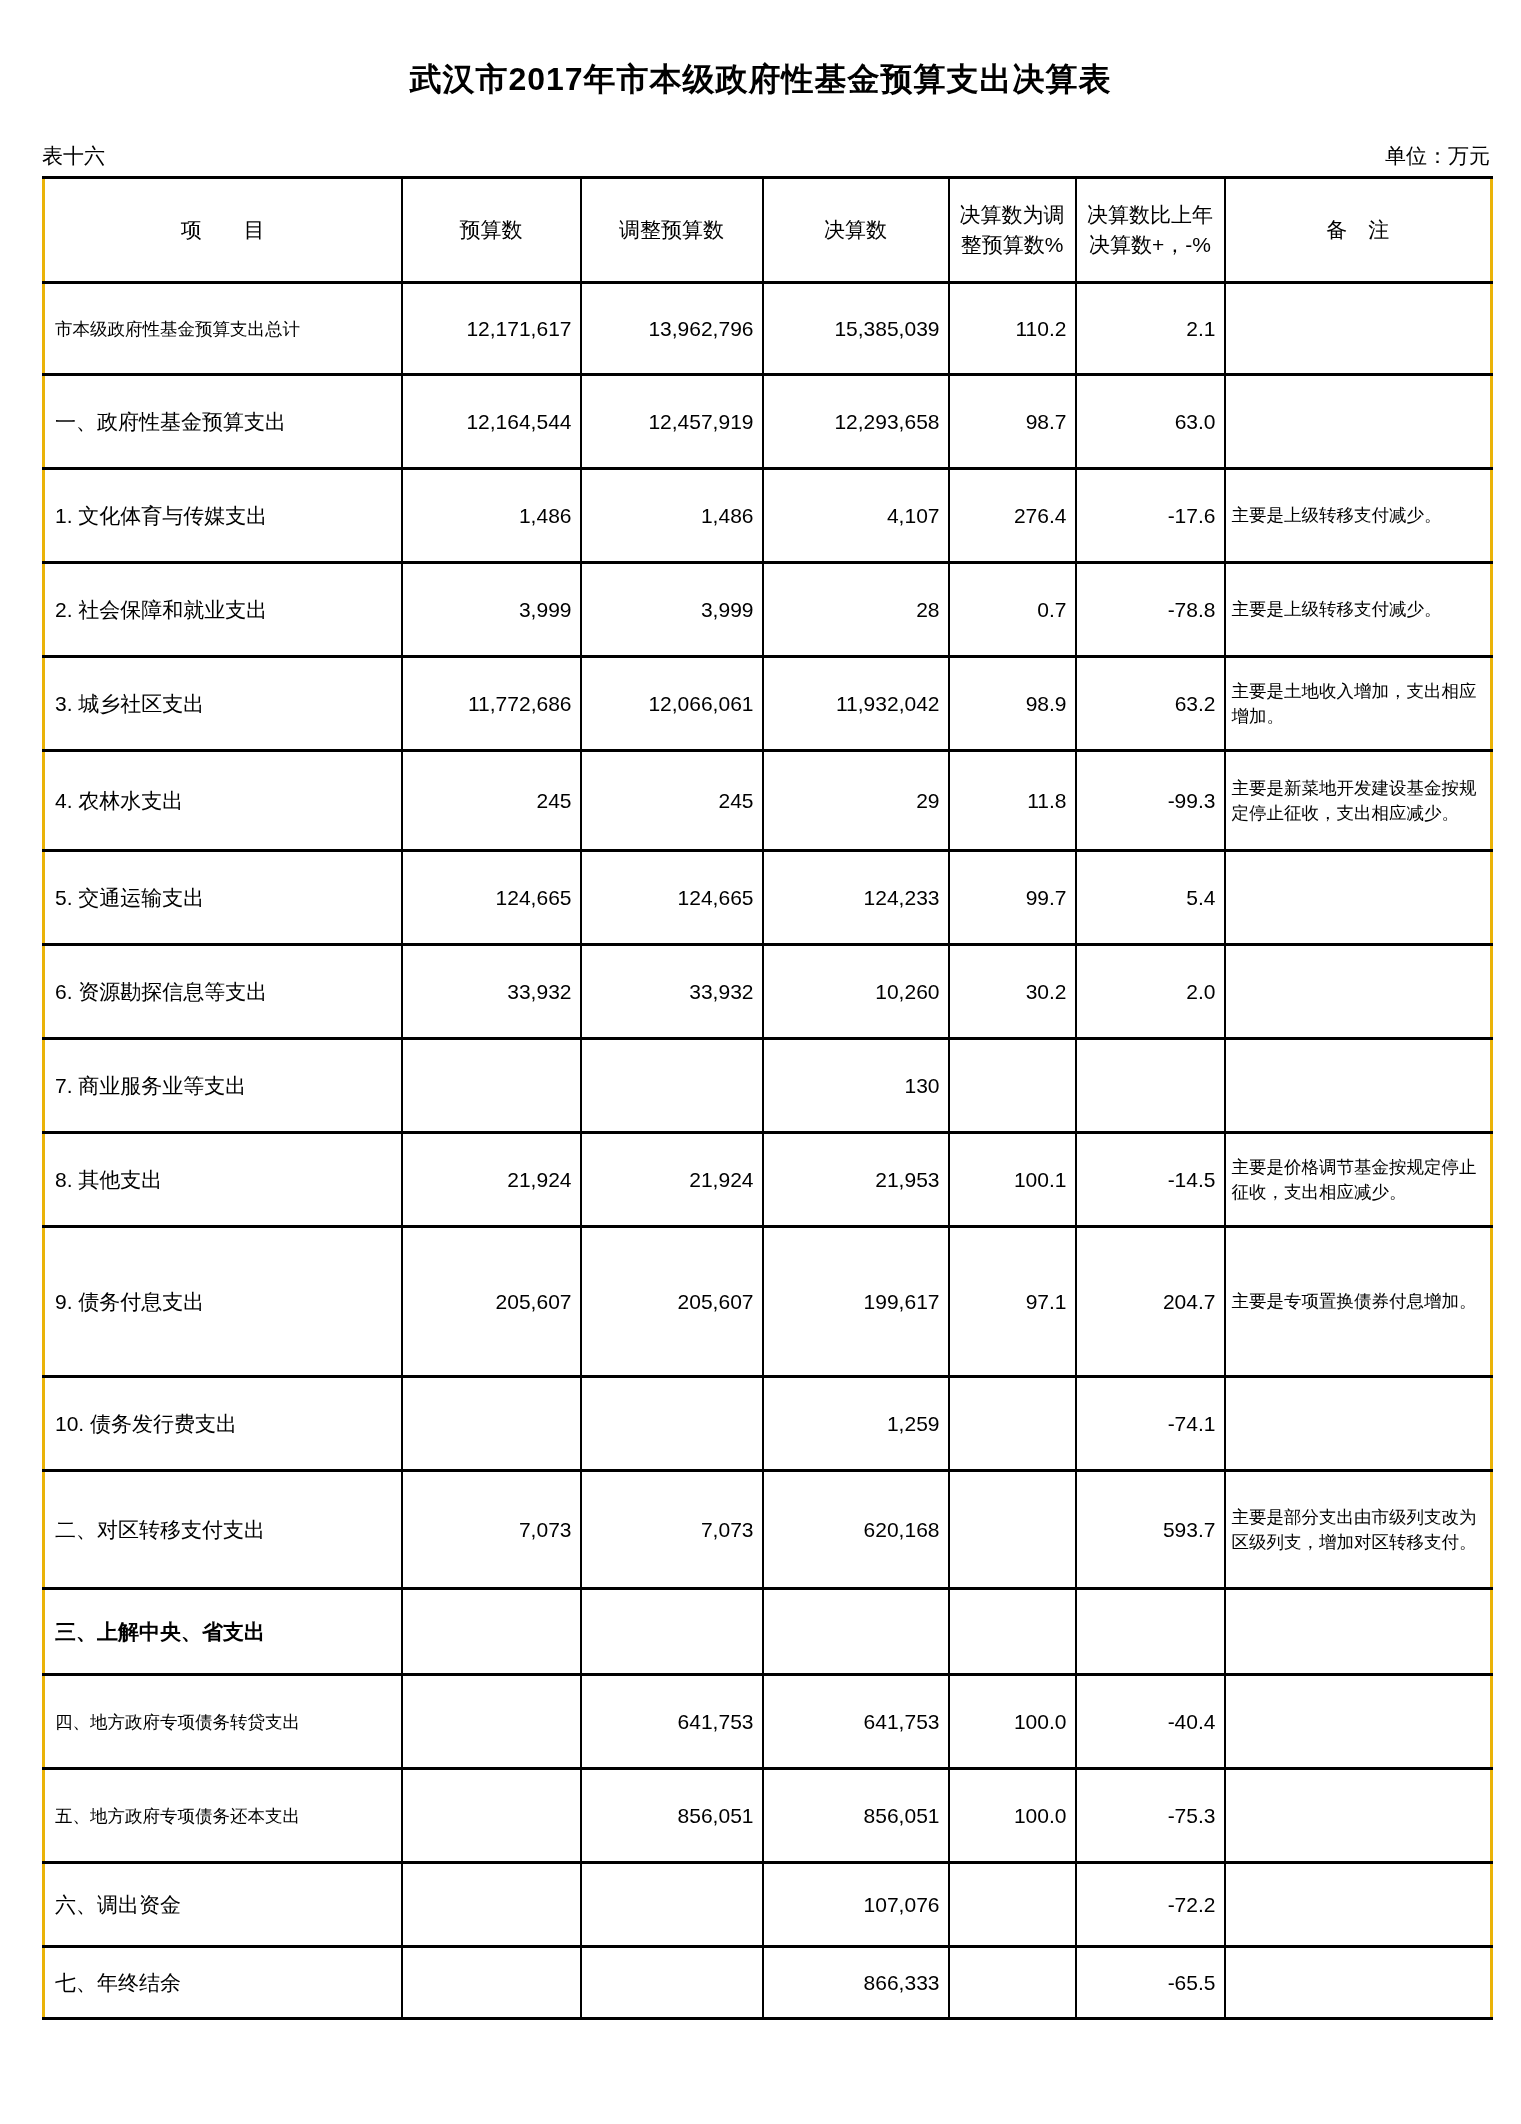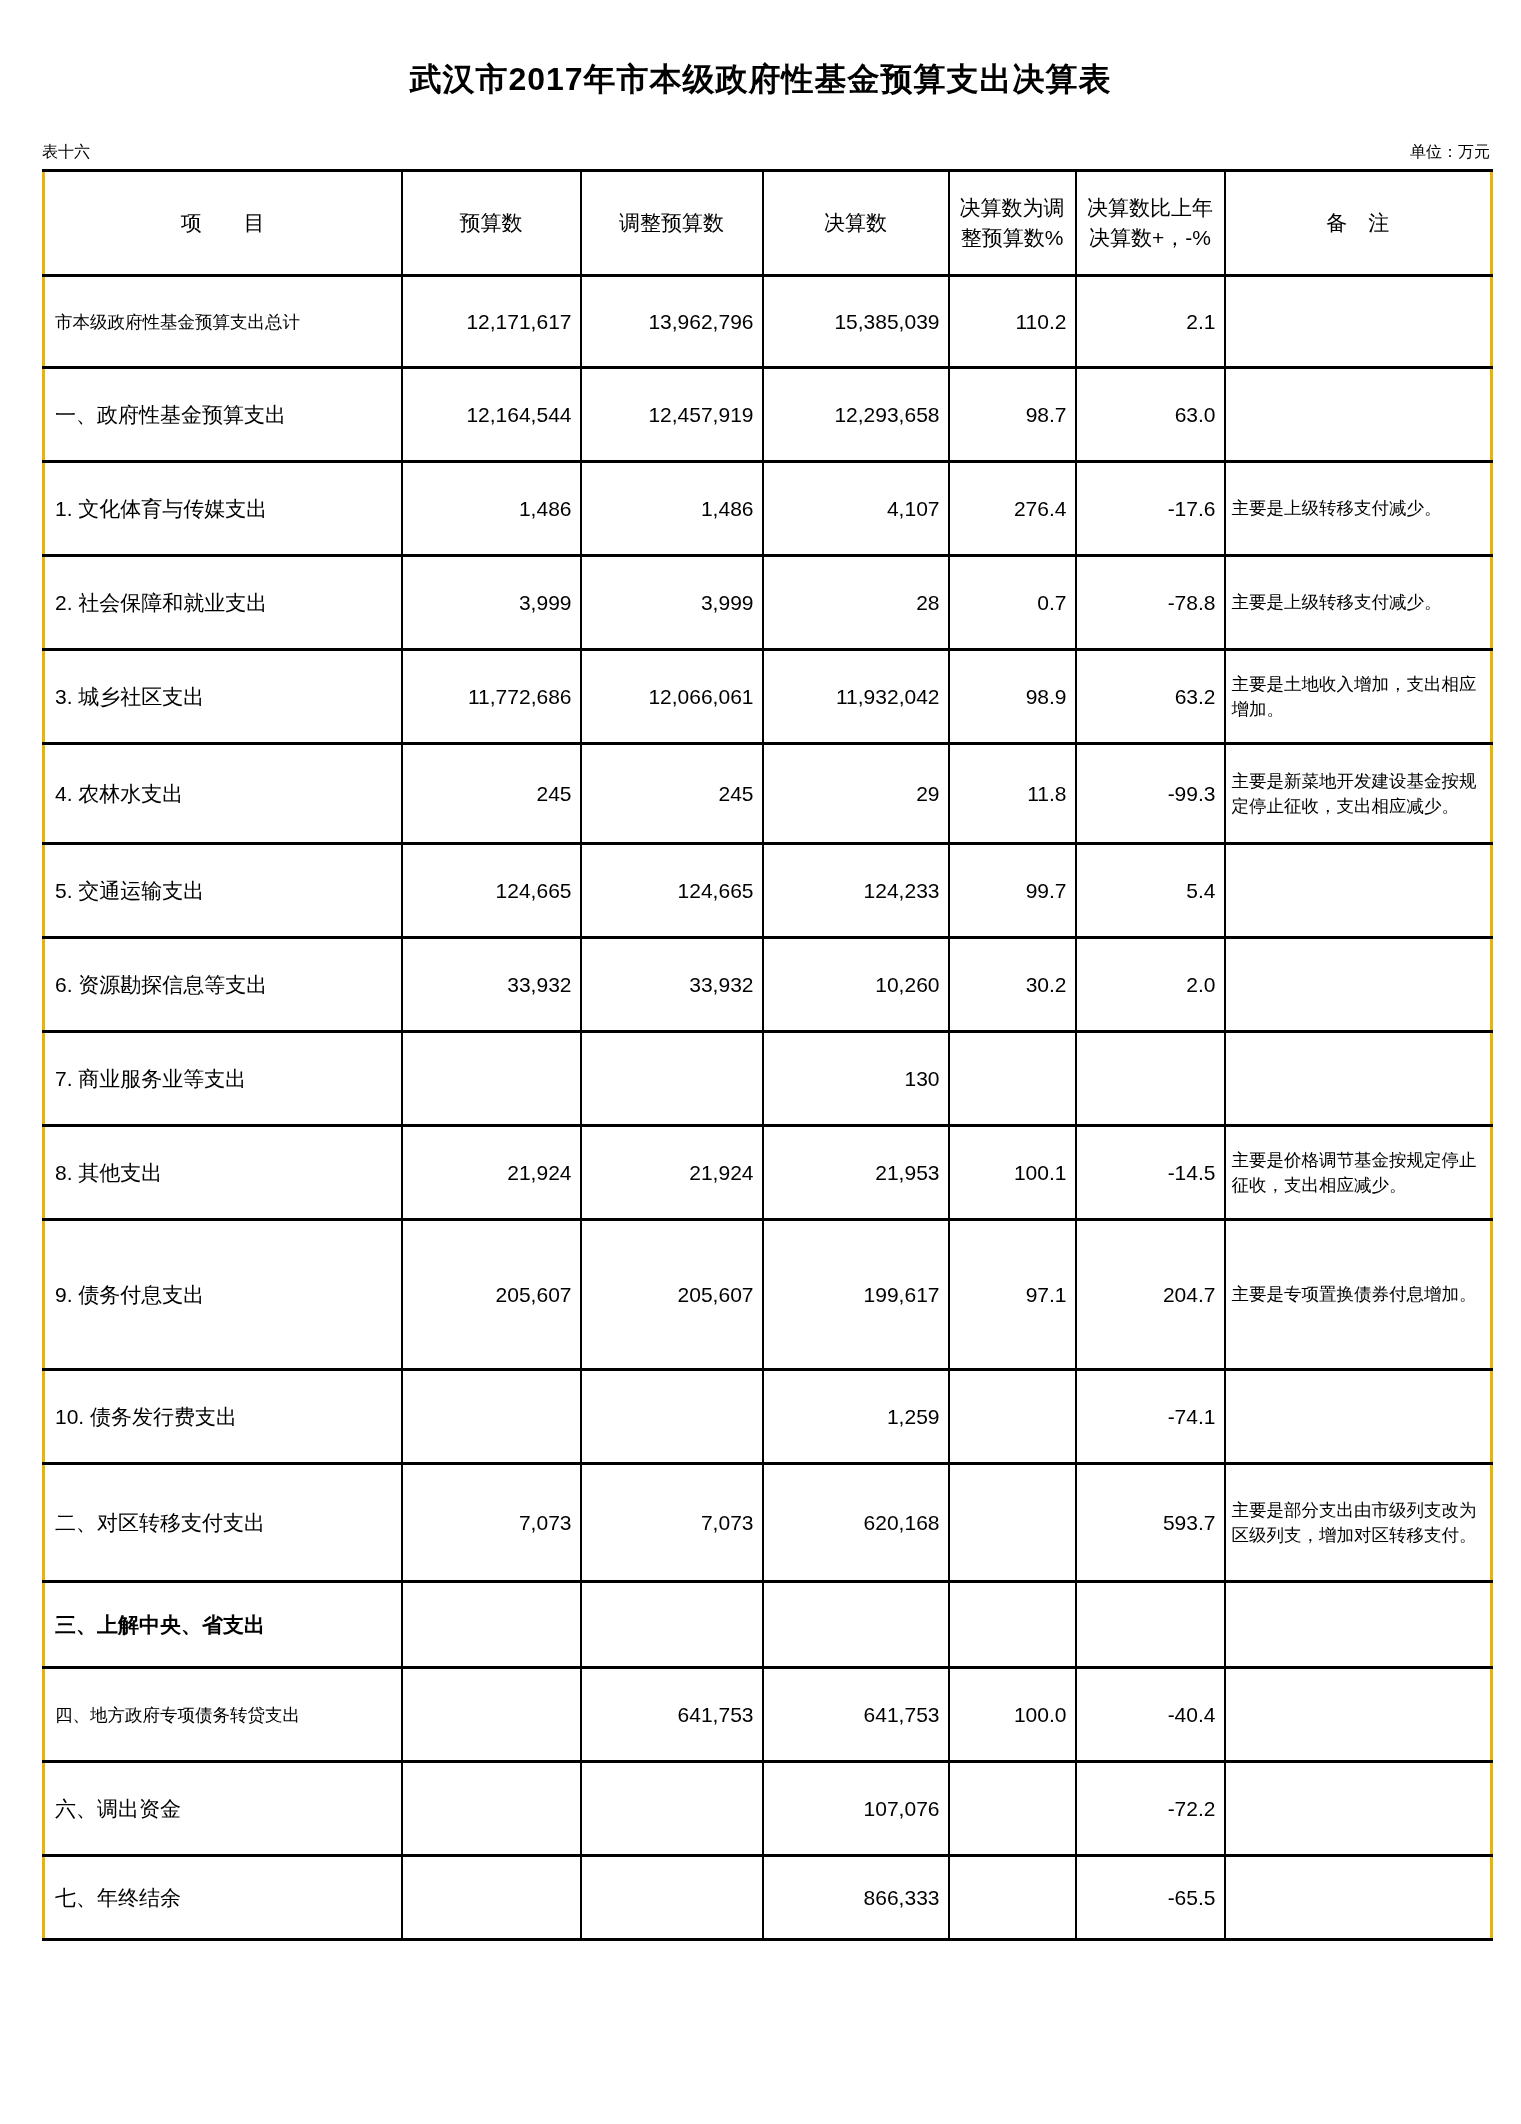--- a/index.html
+++ b/index.html
@@ -21,21 +21,21 @@
     font-size: 32px;
     font-weight: bold;
     letter-spacing: 1px;
   }
   .meta-row {
     width: 1448px;
     margin: 40px 0 6px 42px;
     display: flex;
     justify-content: space-between;
     align-items: flex-end;
-    font-size: 16px;
+    font-size: 21px;
   }
   table.budget-table {
     margin-left: 42px;
     width: 1448px;
     table-layout: fixed;
     border-collapse: collapse;
     border: 3px solid #eab308;
   }
   .budget-table th, .budget-table td {
     border-left: 2px solid #000;
@@ -243,20 +243,29 @@
   </tr>
       <tr class="shrink">
     <td class="c-item">四、地方政府专项债务转贷支出</td>
     <td class="c-num"></td>
     <td class="c-num">641,753</td>
     <td class="c-num">641,753</td>
     <td class="c-num">100.0</td>
     <td class="c-num">-40.4</td>
     <td class="c-note"></td>
   </tr>
+      <tr class="shrink">
+    <td class="c-item">五、地方政府专项债务还本支出</td>
+    <td class="c-num"></td>
+    <td class="c-num">856,051</td>
+    <td class="c-num">856,051</td>
+    <td class="c-num">100.0</td>
+    <td class="c-num">-75.3</td>
+    <td class="c-note"></td>
+  </tr>
       <tr>
     <td class="c-item">六、调出资金</td>
     <td class="c-num"></td>
     <td class="c-num"></td>
     <td class="c-num">107,076</td>
     <td class="c-num"></td>
     <td class="c-num">-72.2</td>
     <td class="c-note"></td>
   </tr>
       <tr>

